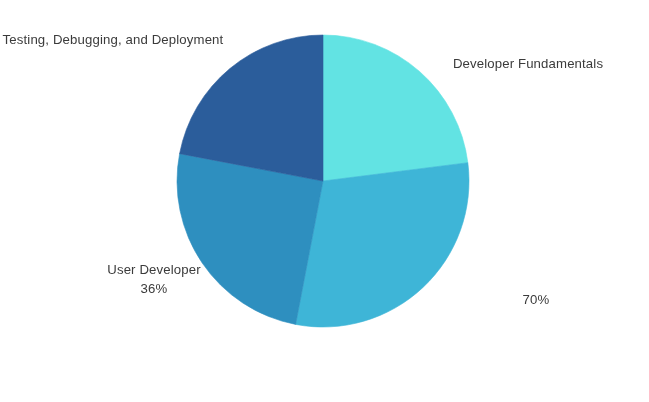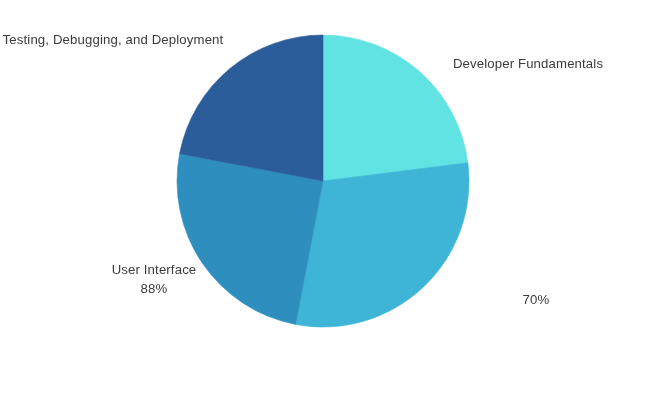--- a/index.html
+++ b/index.html
@@ -88,17 +88,17 @@
 
   <div class="slice-label" id="label-devfund">
     <span class="label-name">Developer Fundamentals</span>
   </div>
 
   <div class="slice-label" id="label-process">
     <span class="label-pct">70%</span>
   </div>
 
   <div class="slice-label" id="label-ui">
-    <span class="label-name">User Interface</span>
-    <span class="label-pct">88%</span>
+    <span class="label-name">User Developer</span>
+    <span class="label-pct">36%</span>
   </div>
 
 </div>
 
 </body></html>

